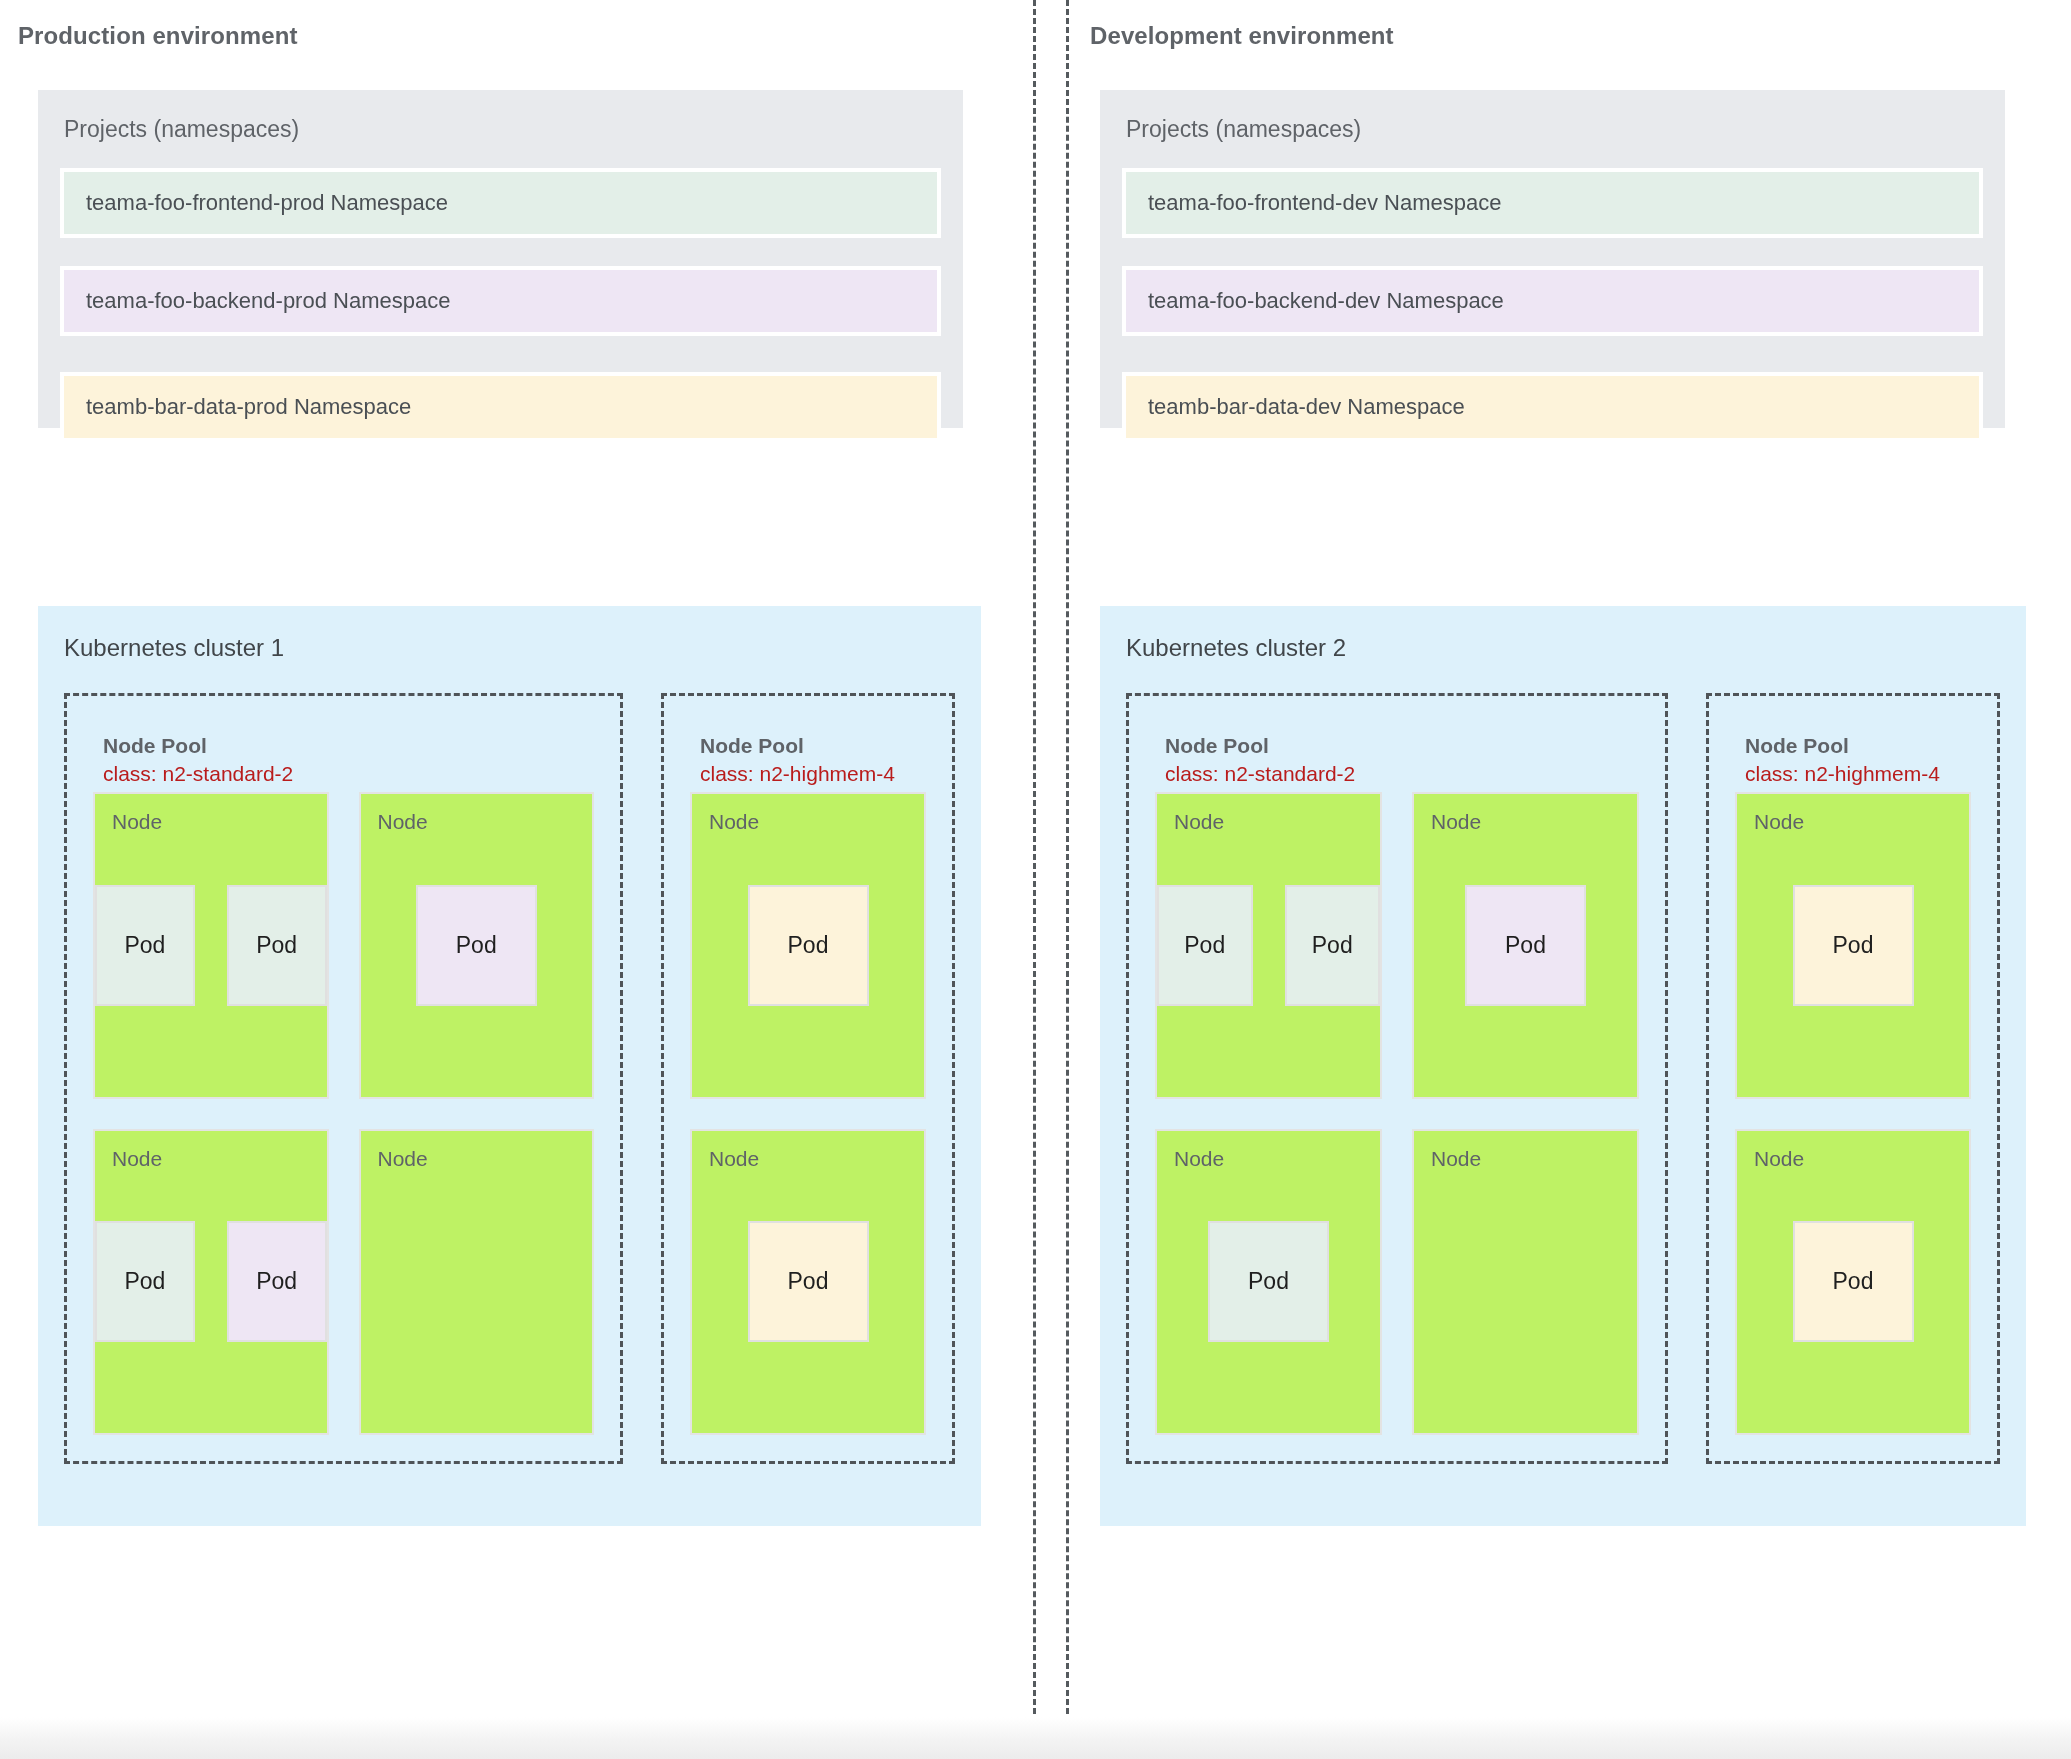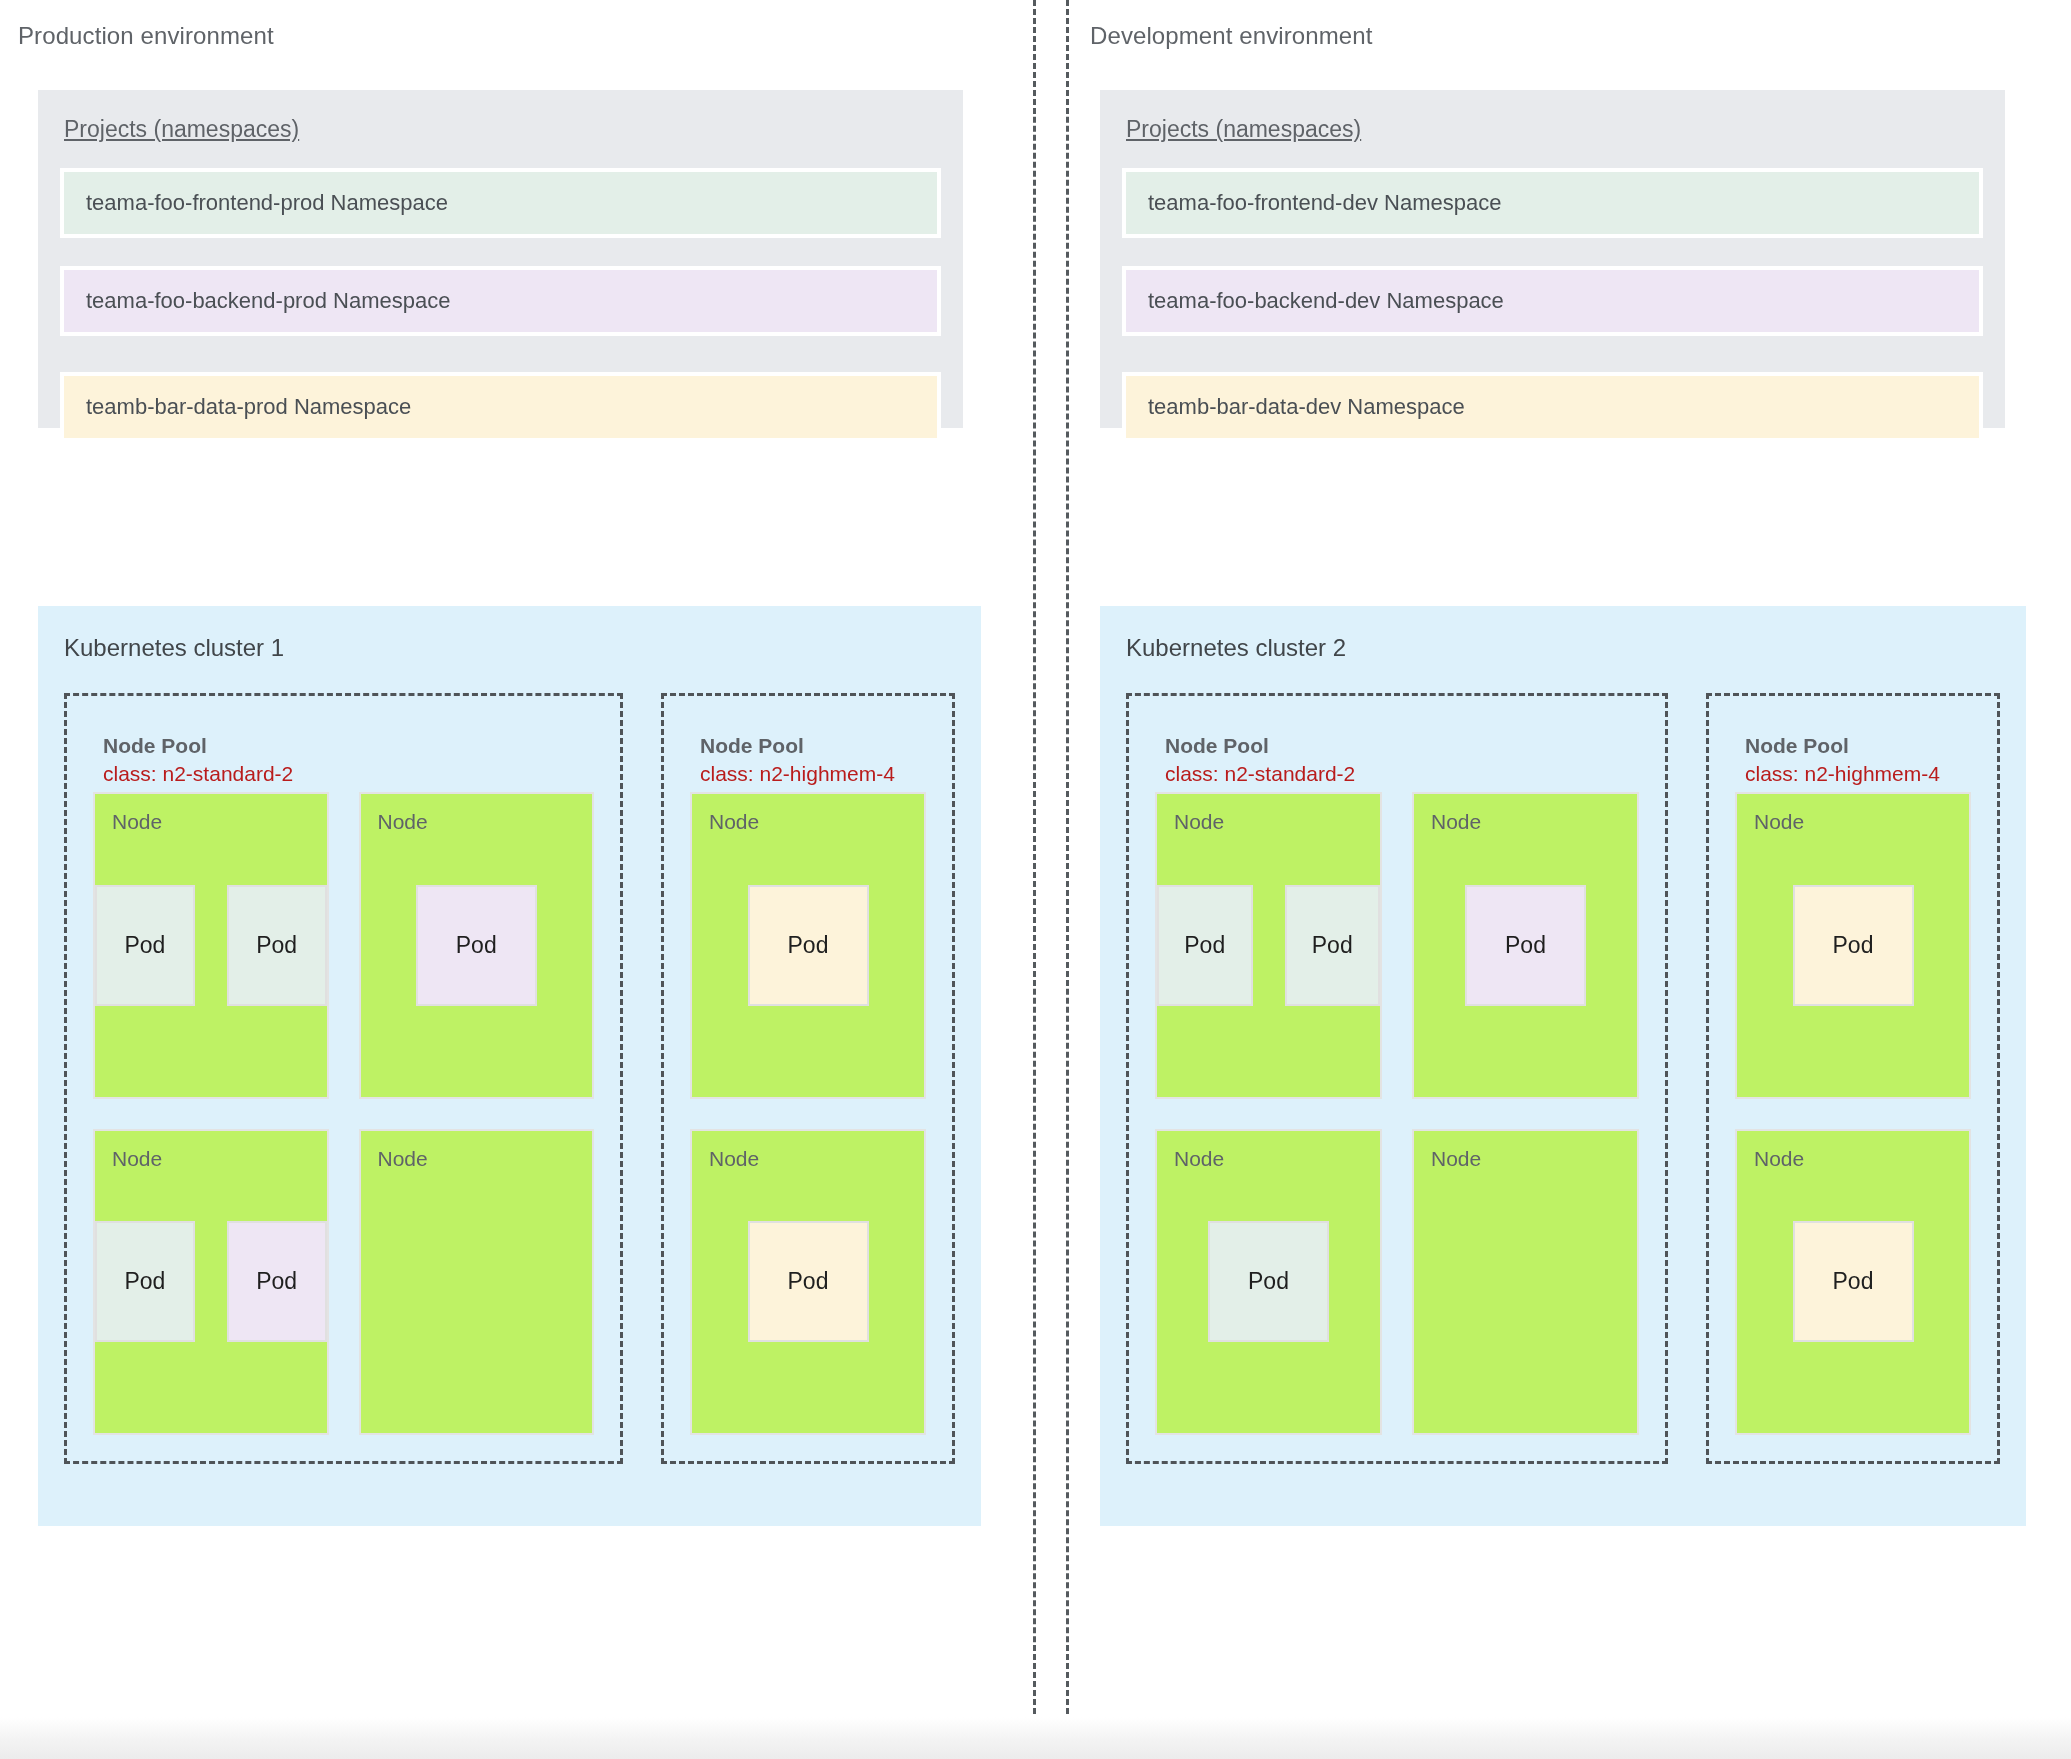--- a/index.html
+++ b/index.html
@@ -46,20 +46,21 @@
   .env.left  { left: 0px;    width: 1033px; }
   .env.right { left: 1066px; width: 1006px; }
 
   .env-title {
     position: absolute;
     top: 22px;
     font-size: 24px;
     color: #5f6368;
     letter-spacing: 0.1px;
     white-space: nowrap;
+    font-weight: bold;
   }
   .env.left  .env-title { left: 18px; }
   .env.right .env-title { left: 24px; }
 
   
   .projects-panel {
     position: absolute;
     top: 90px;
     background: #e8eaed;
     height: 338px;
@@ -67,21 +68,20 @@
   .env.left  .projects-panel { left: 38px; width: 925px; }
   .env.right .projects-panel { left: 34px; width: 905px; }
 
   .projects-title {
     position: absolute;
     top: 26px;
     left: 26px;
     font-size: 23px;
     color: #5f6368;
     white-space: nowrap;
-    text-decoration: underline;
   }
 
   .ns-list {
     position: absolute;
     left: 22px;
     right: 22px;
     top: 78px;
   }
   .ns-box {
     box-sizing: border-box;

